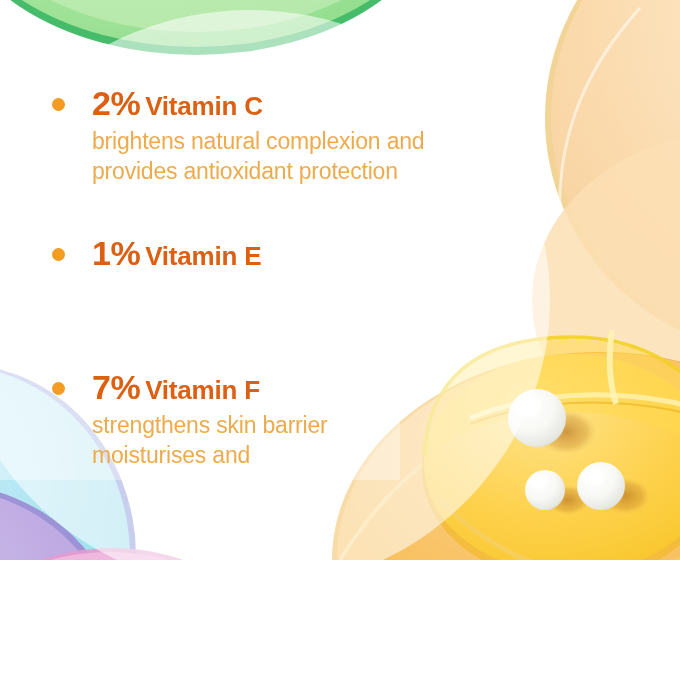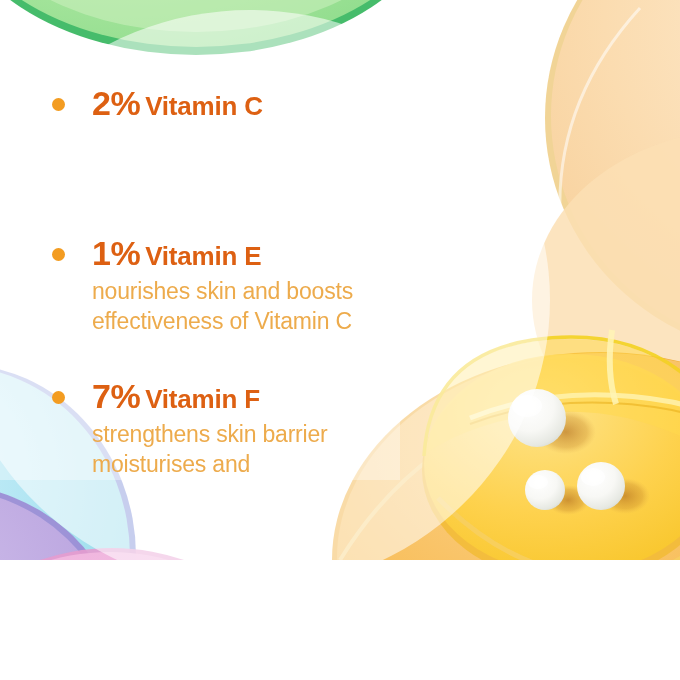--- a/index.html
+++ b/index.html
@@ -34,21 +34,21 @@
     width: 560px;
     z-index: 5;
   }
   .bullet-item {
     position: absolute;
     left: 52px;
     width: 520px;
   }
   .bullet-item[data-index="0"] { top: 86px; }
   .bullet-item[data-index="1"] { top: 236px; }
-  .bullet-item[data-index="2"] { top: 379px; }
+  .bullet-item[data-index="2"] { top: 370px; }
 
   .bullet-dot {
     position: absolute;
     left: 0px;
     top: 12px;
     width: 13px;
     height: 13px;
     border-radius: 50%;
     background: #f39c21;
   }
@@ -256,33 +256,33 @@
   </div>
 
   <div class="bullets">
 
     <div class="bullet-item" data-index="0">
       <div class="bullet-dot"></div>
       <div class="bullet-body">
         <p class="bullet-heading">
           <span class="pct">2%</span><span class="vit">Vitamin C</span>
         </p>
+        <p class="bullet-desc">
+          <span>brightens natural complexion and</span>
+          <span>provides antioxidant protection</span>
+        </p>
       </div>
     </div>
 
     <div class="bullet-item" data-index="1">
       <div class="bullet-dot"></div>
       <div class="bullet-body">
         <p class="bullet-heading">
           <span class="pct">1%</span><span class="vit">Vitamin E</span>
         </p>
-        <p class="bullet-desc">
-          <span>nourishes skin and boosts</span>
-          <span>effectiveness of Vitamin C</span>
-        </p>
       </div>
     </div>
 
     <div class="bullet-item" data-index="2">
       <div class="bullet-dot"></div>
       <div class="bullet-body">
         <p class="bullet-heading">
           <span class="pct">7%</span><span class="vit">Vitamin F</span>
         </p>
         <p class="bullet-desc">

